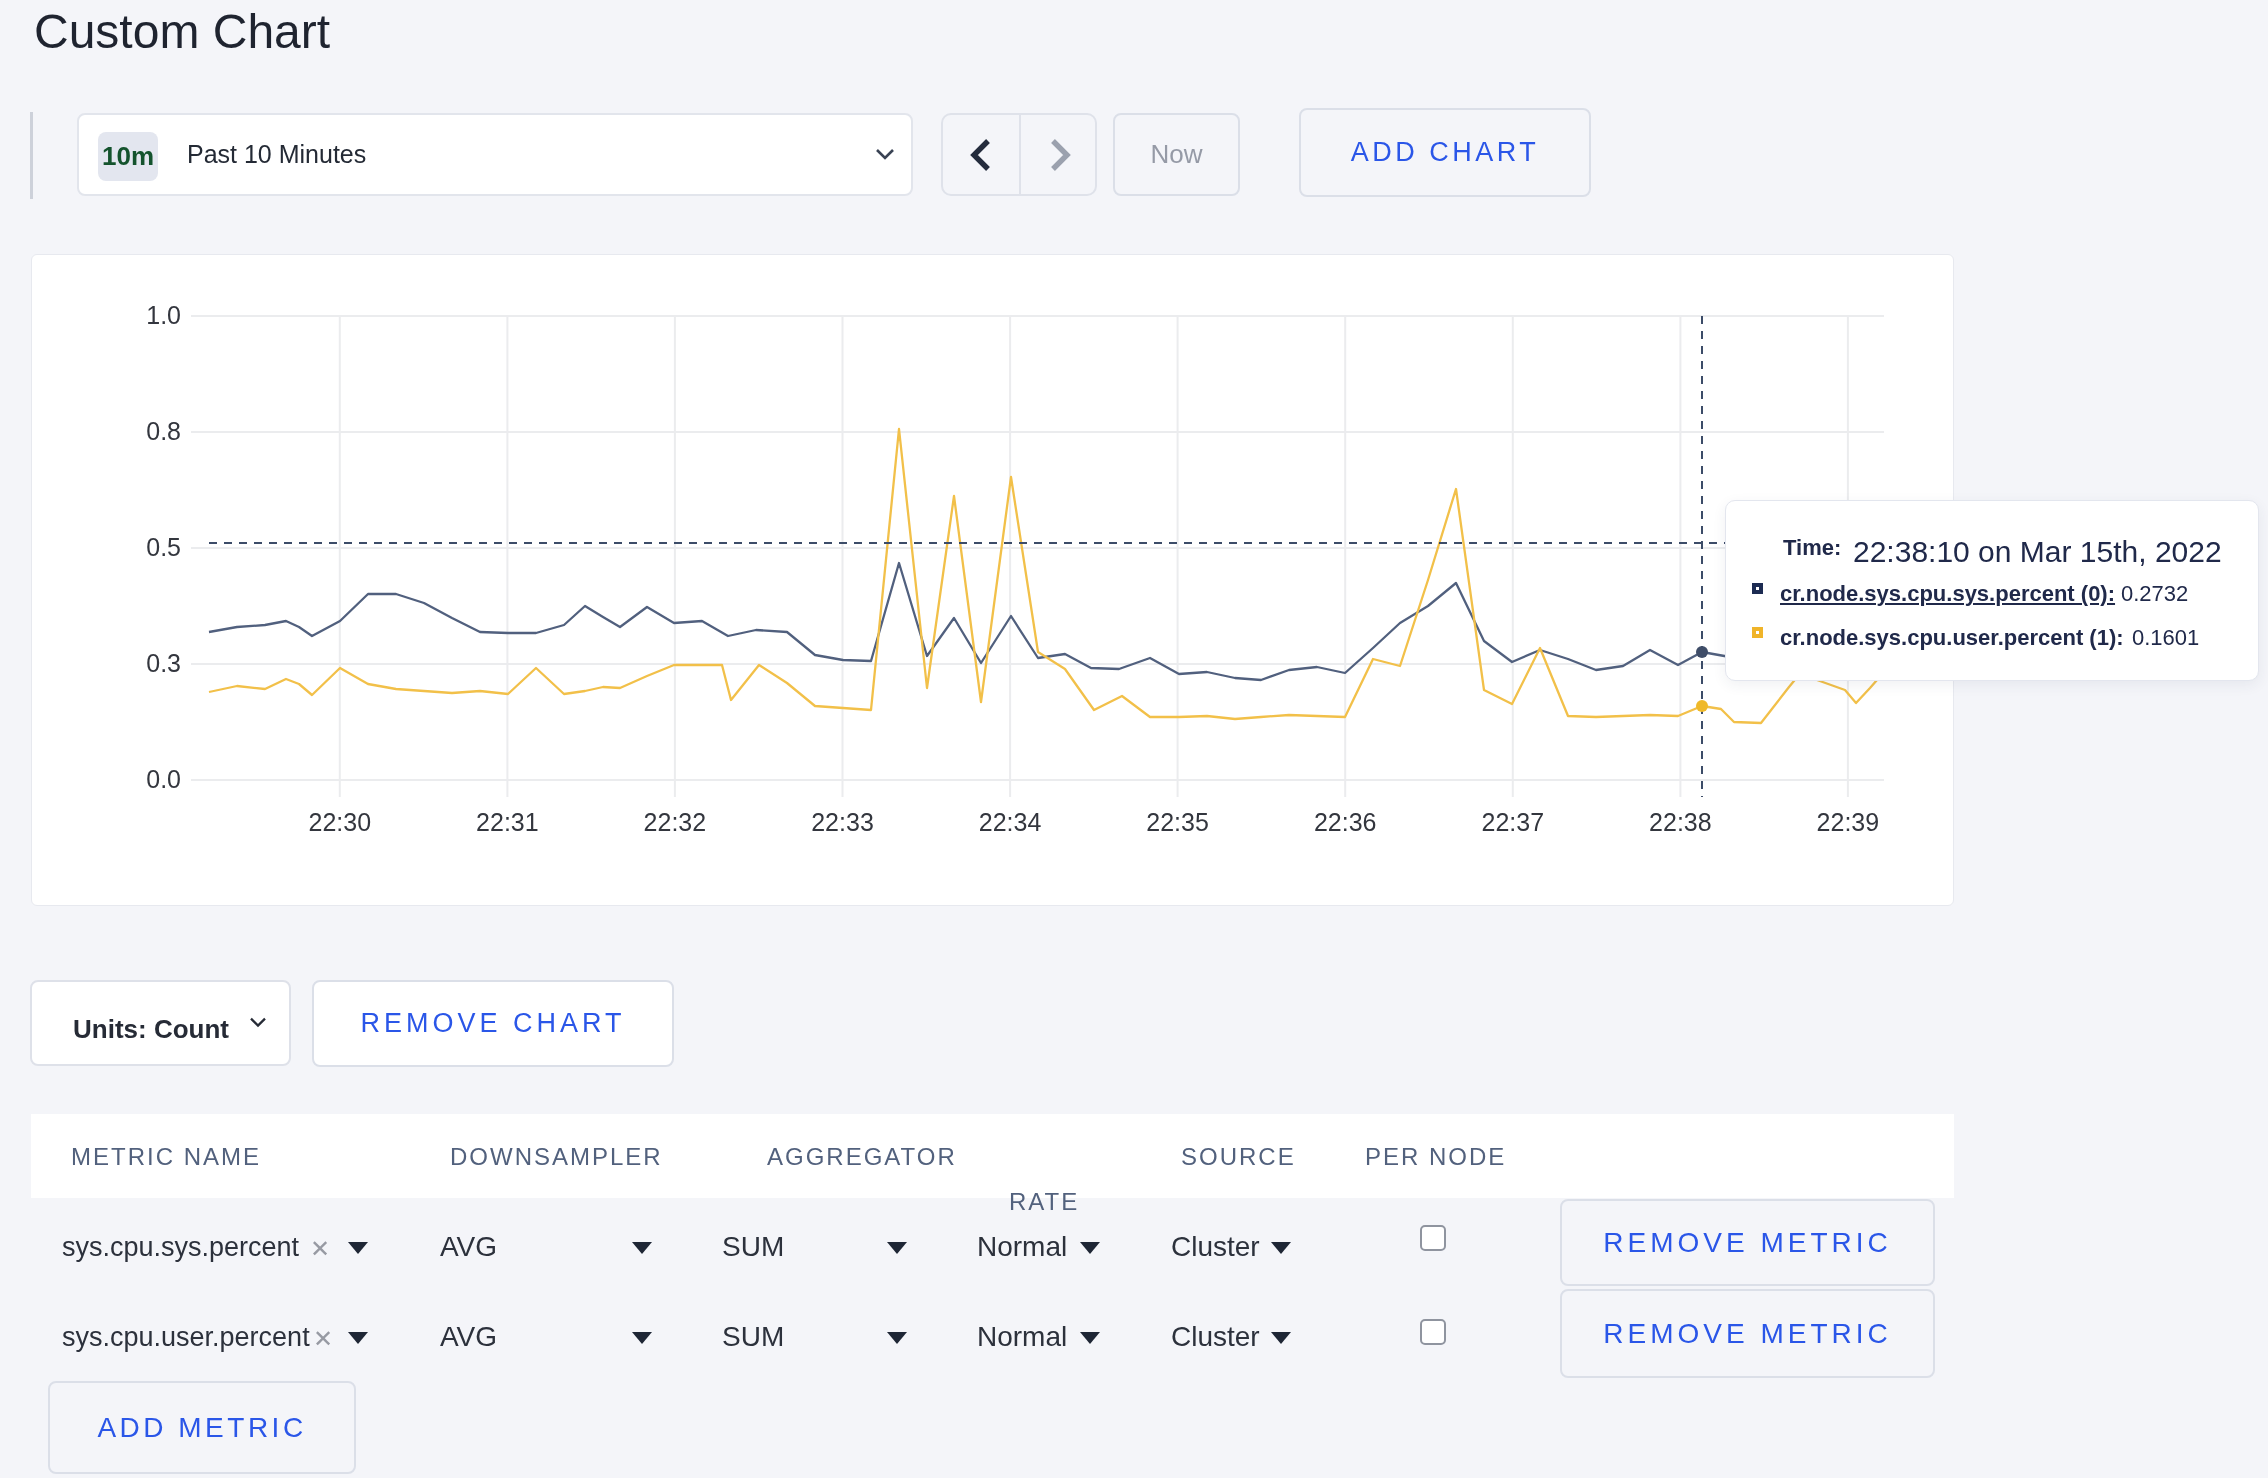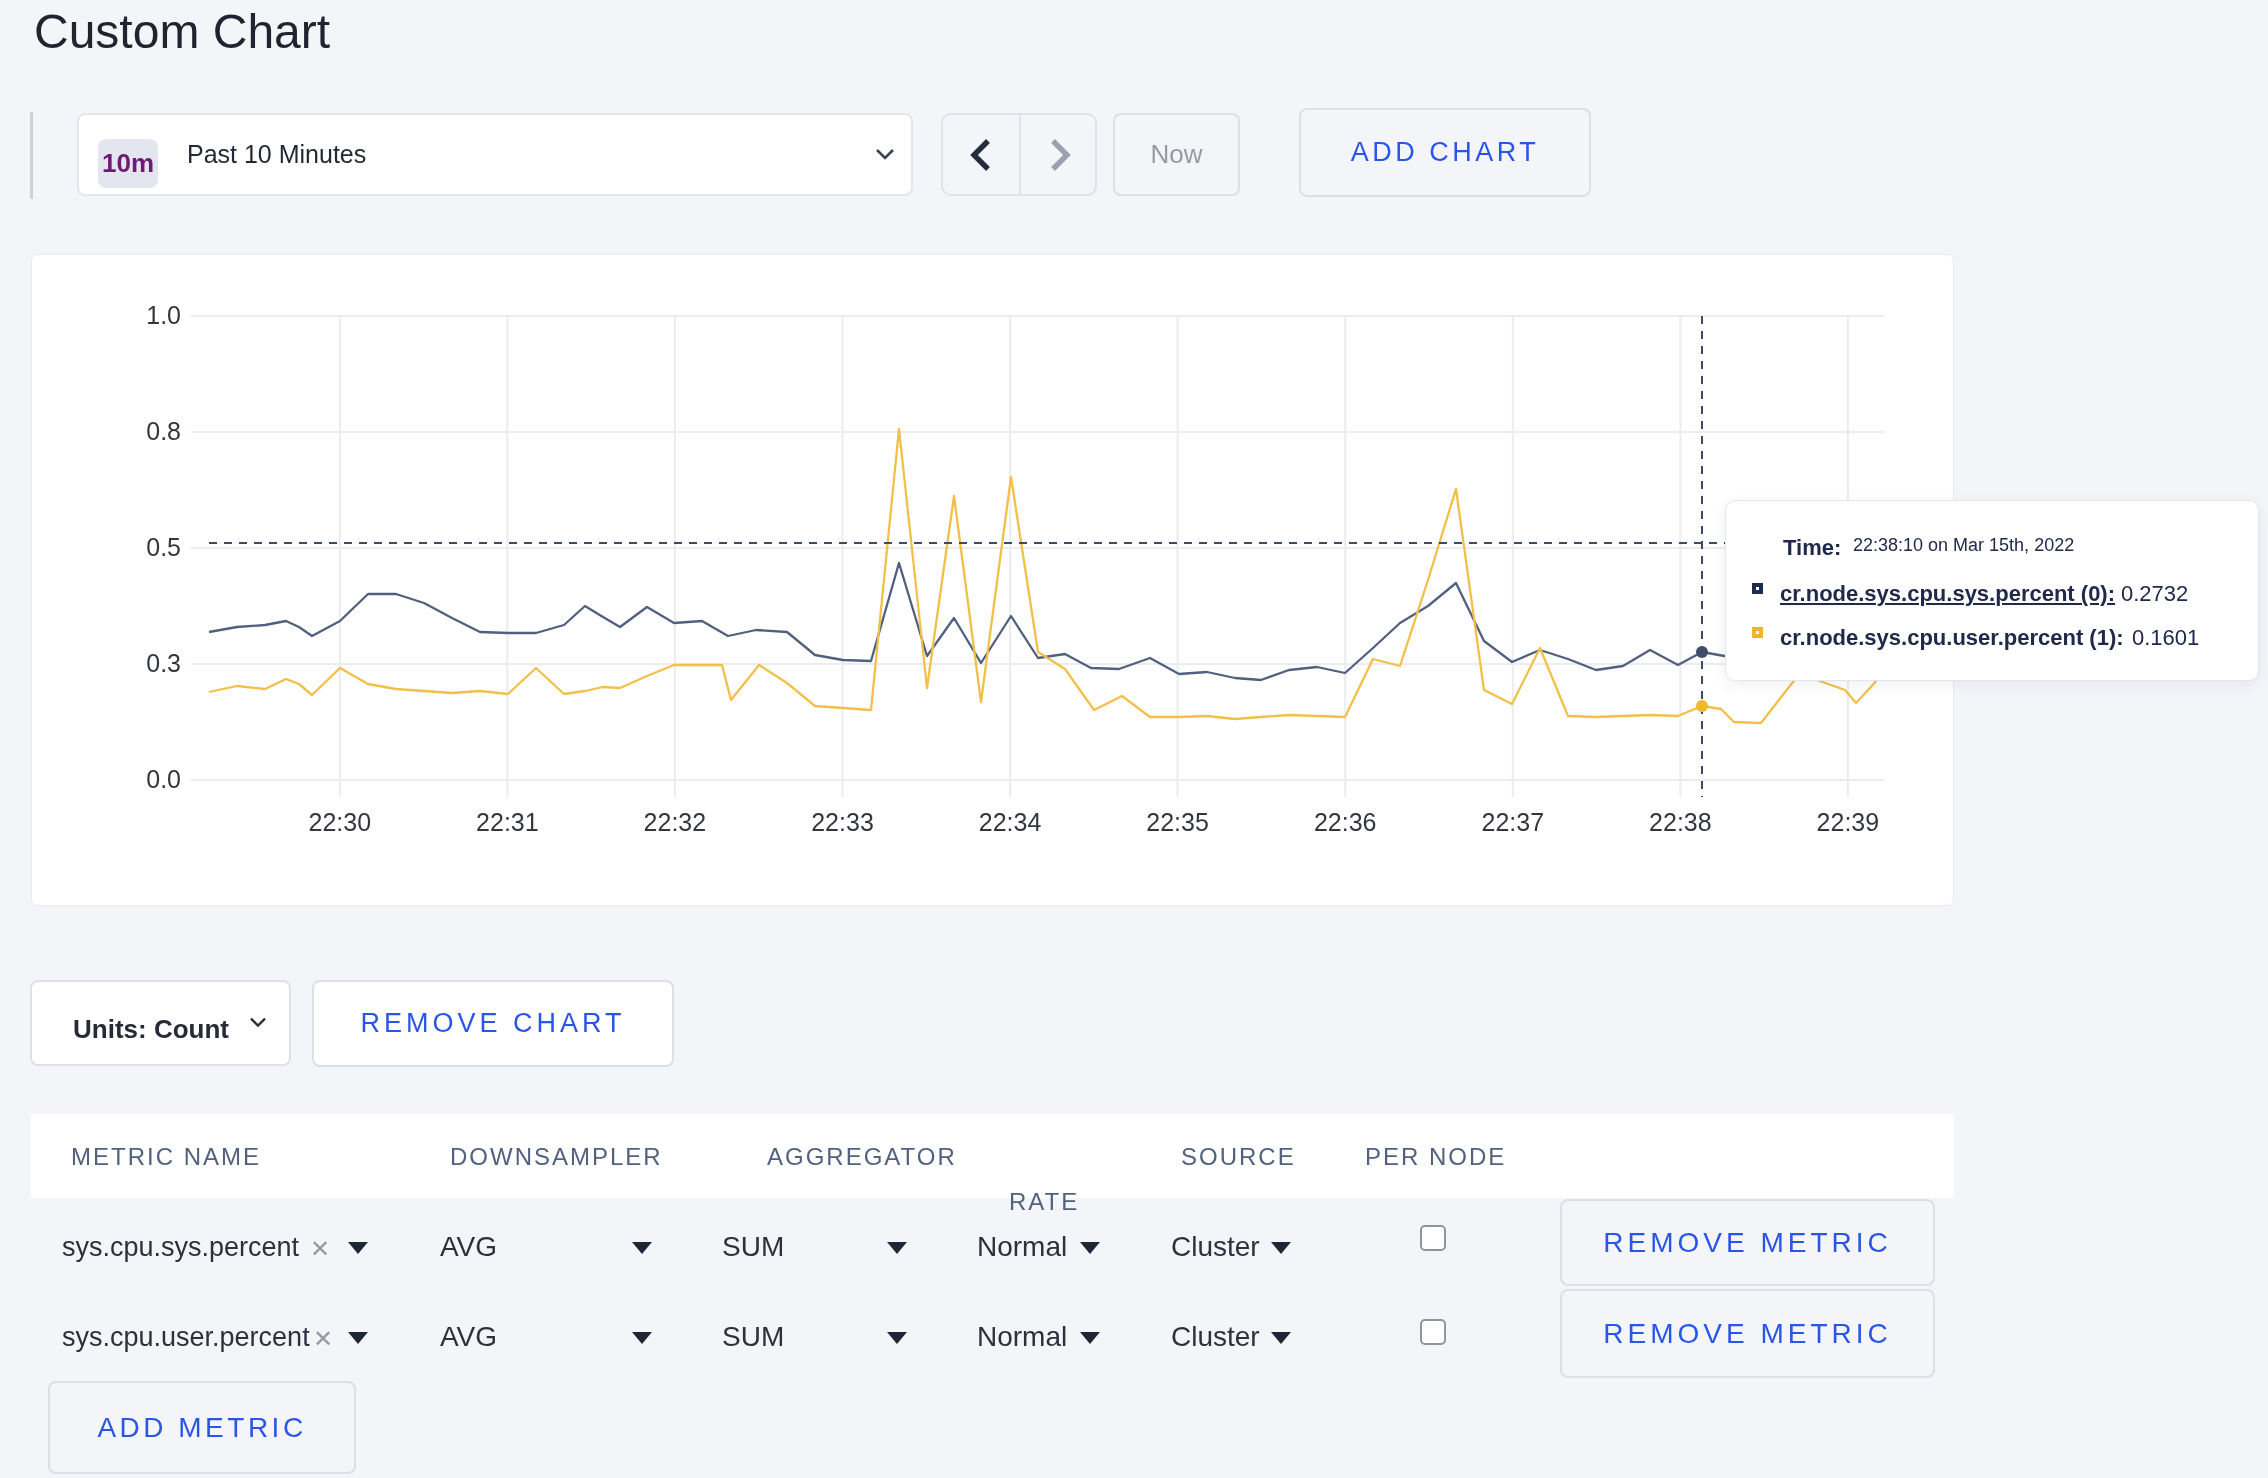--- a/index.html
+++ b/index.html
@@ -11,21 +11,21 @@
 </style>
 </head>
 <body>
 <div id="page">
 
   <div class="abs" style="left:34px; top:4px; font-size:48px; color:#1f2430;">Custom Chart</div>
 
   <div class="abs" style="left:30px; top:112px; width:3px; height:87px; background:#cdd1da;"></div>
 
   <div class="abs" style="left:77px; top:113px; width:836px; height:83px; background:#fff; border:2px solid #e2e5ec; border-radius:8px;">
-    <div class="abs" style="left:19px; top:24px; width:60px; height:49px; background:#e3e6ef; border-radius:8px; display:flex; align-items:center; justify-content:center; font-size:26px; font-weight:bold; color:#701a75;">10m</div>
+    <div class="abs" style="left:19px; top:17px; width:60px; height:49px; background:#e3e6ef; border-radius:8px; display:flex; align-items:center; justify-content:center; font-size:26px; font-weight:bold; color:#14532d;">10m</div>
     <div class="abs" style="left:108px; top:0; height:79px; display:flex; align-items:center; font-size:25px; color:#242a35;">Past 10 Minutes</div>
     <svg class="abs" style="left:796px; top:31px;" width="20" height="18" viewBox="0 0 20 18">
       <path d="M2 4 L10 12 L18 4" fill="none" stroke="#3a4354" stroke-width="2.6"></path>
     </svg>
   </div>
 
   <div class="abs" style="left:941px; top:113px; width:156px; height:83px; border:2px solid #dfe2ea; border-radius:10px;">
     <div class="abs" style="left:76px; top:0px; width:2px; height:79px; background:#dfe2ea;"></div>
     <svg class="abs" style="left:24px; top:23px;" width="26" height="34" viewBox="0 0 26 34">
       <path d="M21 3 L7 17 L21 31" fill="none" stroke="#242c3d" stroke-width="5.4"></path>
@@ -79,21 +79,21 @@
     <polyline points="209,692 237,686 265,689 286,679 299,684 312,695 340,668 368,684 396,689 424,691 452,693 480,691 508,694 536,668 564,694 585,691 603,687 620,688 647,676 674,665 702,665 722,665 731,700 759,665 787,683 815,706 843,708 871,710 899,429 927,688 954,496 981,702 1011,477 1038,652 1065,669 1094,710 1122,696 1150,717 1179,717 1207,716 1235,719 1261,717 1289,715 1317,716 1345,717 1373,659 1400,666 1428,580 1456,489 1484,690 1512,704 1540,648 1568,716 1596,717 1623,716 1650,715 1678,716 1702,706 1721,709 1734,722 1761,723 1789,687 1803,670 1817,680 1845,690 1856,703 1870,688 1884,672" fill="none" stroke="#f2c049" stroke-width="2.3" stroke-linejoin="round"></polyline>
     <line x1="1702" y1="316" x2="1702" y2="797" stroke="#3c4c68" stroke-width="2" stroke-dasharray="8 7"></line>
     <line x1="209" y1="543" x2="1725" y2="543" stroke="#3c4c68" stroke-width="2" stroke-dasharray="8 7"></line>
     <circle cx="1702" cy="652" r="6" fill="#3f4d68"></circle>
     <circle cx="1702" cy="706" r="6" fill="#efb929"></circle>
     </g>
   </svg>
 
   <div class="abs" style="left:1725px; top:500px; width:534px; height:181px; background:#fff; border:1px solid #e3e6ee; border-radius:10px; box-shadow:0 4px 14px rgba(40,50,80,0.07); z-index:5;">
     <div class="abs" style="left:57px; top:34px; font-size:22px; color:#20294a;"><b>Time:</b></div>
-    <div class="abs" style="left:127px; top:34px; font-size:18px; color:#20294a;">22:38:10 on Mar 15th, 2022</div>
+    <div class="abs" style="left:127px; top:34px; font-size:30px; color:#20294a;">22:38:10 on Mar 15th, 2022</div>
     <div class="abs" style="left:26px; top:82px; width:11px; height:11px; border:4px solid #1c2b52;"></div>
     <div class="abs" style="left:54px; top:80px; font-size:22px; color:#20294a;text-decoration:underline;"><b>cr.node.sys.cpu.sys.percent (0):</b></div>
     <div class="abs" style="left:395px; top:80px; font-size:22px; color:#20294a;">0.2732</div>
     <div class="abs" style="left:26px; top:126px; width:11px; height:11px; border:4px solid #f0b429;"></div>
     <div class="abs" style="left:54px; top:124px; font-size:22px; color:#20294a;"><b>cr.node.sys.cpu.user.percent (1):</b></div>
     <div class="abs" style="left:406px; top:124px; font-size:22px; color:#20294a;">0.1601</div>
   </div>
 
   <div class="abs" style="left:30px; top:980px; width:261px; height:86px; background:#fff; border:2px solid #dee1e9; border-radius:8px;">
     <div class="abs" style="left:41px; top:0; height:95px; display:flex; align-items:center; font-size:26px; font-weight:bold; color:#262b36;">Units: Count</div>

